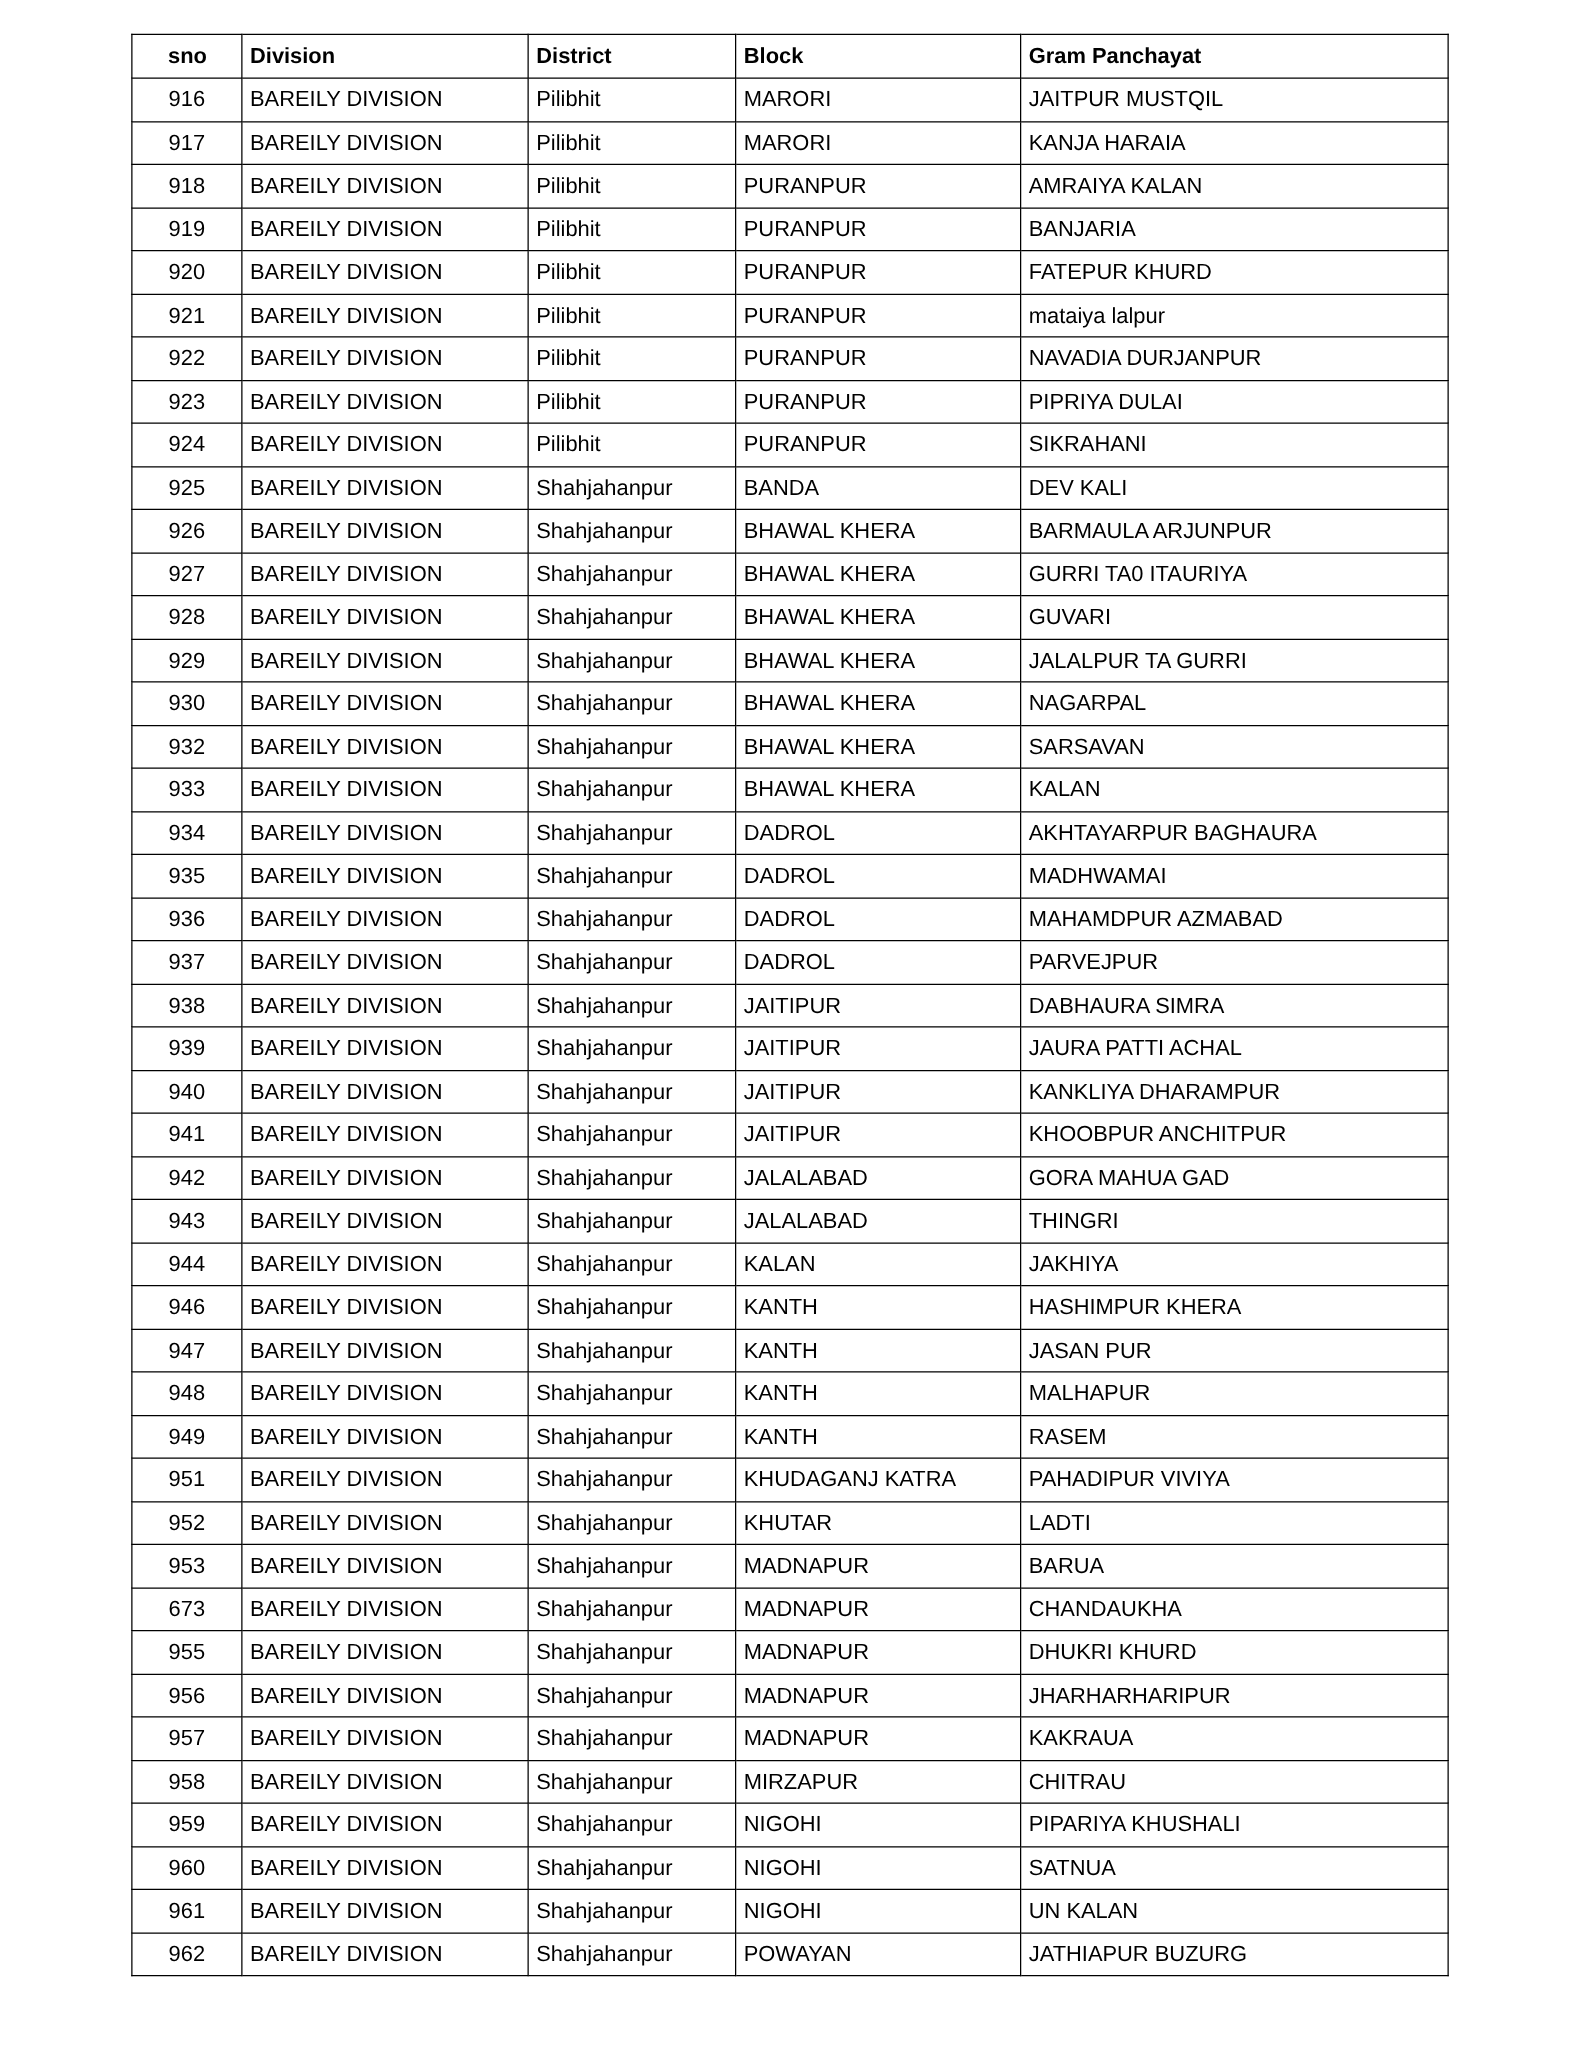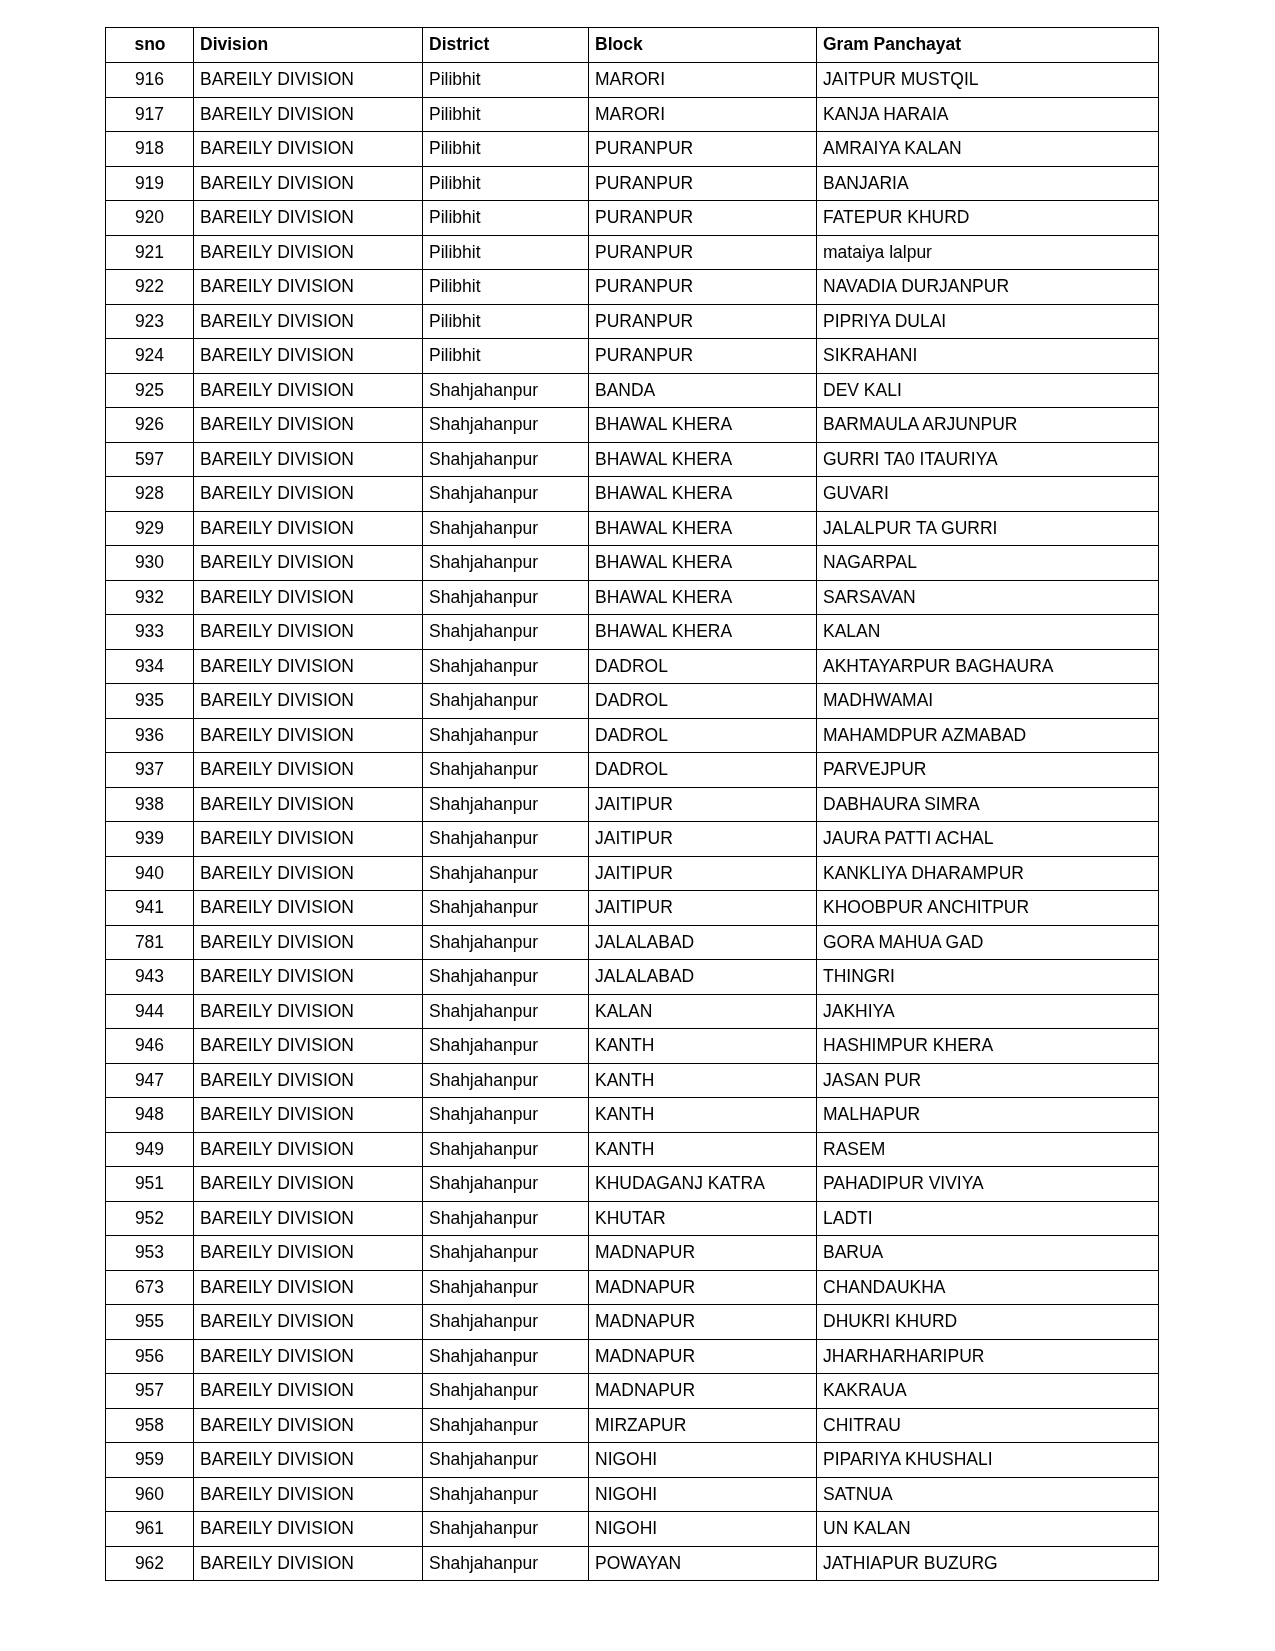--- a/index.html
+++ b/index.html
@@ -151,21 +151,21 @@
           <td>DEV KALI</td>
         </tr>
         <tr>
           <td class="sno-cell">926</td>
           <td>BAREILY DIVISION</td>
           <td>Shahjahanpur</td>
           <td>BHAWAL KHERA</td>
           <td>BARMAULA ARJUNPUR</td>
         </tr>
         <tr>
-          <td class="sno-cell">597</td>
+          <td class="sno-cell">927</td>
           <td>BAREILY DIVISION</td>
           <td>Shahjahanpur</td>
           <td>BHAWAL KHERA</td>
           <td>GURRI TA0 ITAURIYA</td>
         </tr>
         <tr>
           <td class="sno-cell">928</td>
           <td>BAREILY DIVISION</td>
           <td>Shahjahanpur</td>
           <td>BHAWAL KHERA</td>
@@ -249,21 +249,21 @@
           <td>KANKLIYA DHARAMPUR</td>
         </tr>
         <tr>
           <td class="sno-cell">941</td>
           <td>BAREILY DIVISION</td>
           <td>Shahjahanpur</td>
           <td>JAITIPUR</td>
           <td>KHOOBPUR ANCHITPUR</td>
         </tr>
         <tr>
-          <td class="sno-cell">781</td>
+          <td class="sno-cell">942</td>
           <td>BAREILY DIVISION</td>
           <td>Shahjahanpur</td>
           <td>JALALABAD</td>
           <td>GORA MAHUA GAD</td>
         </tr>
         <tr>
           <td class="sno-cell">943</td>
           <td>BAREILY DIVISION</td>
           <td>Shahjahanpur</td>
           <td>JALALABAD</td>

